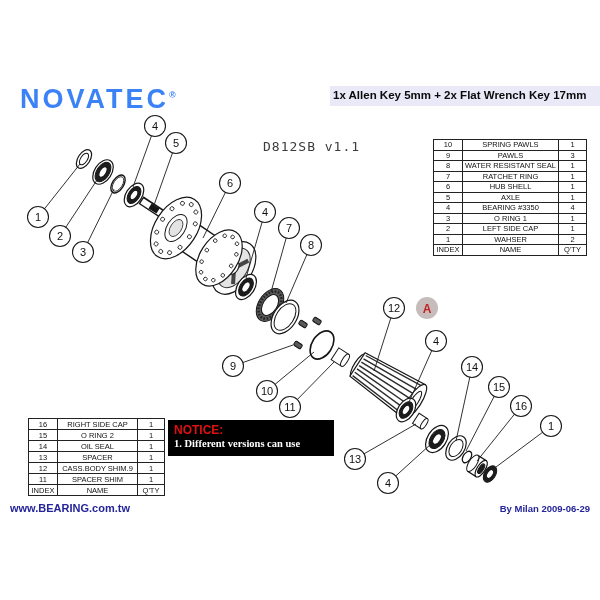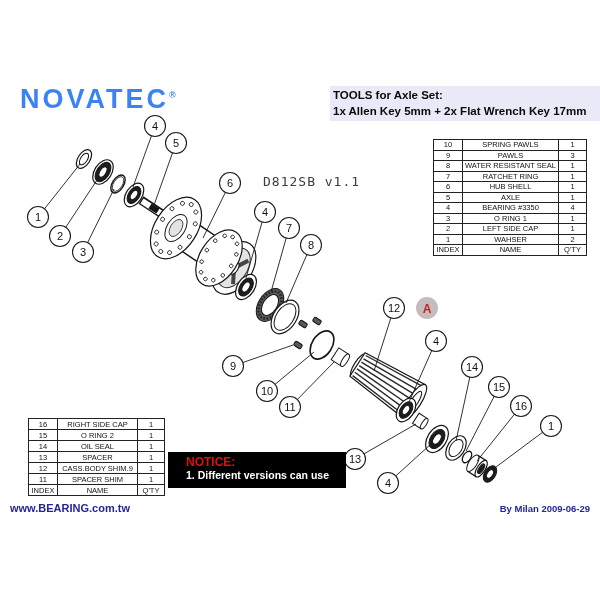--- a/index.html
+++ b/index.html
@@ -9,40 +9,40 @@
   
   #logo{left:20px;top:84px;font-size:27px;font-weight:800;letter-spacing:3px;color:#3b82f6;}
   #logo .reg{font-size:9px;vertical-align:super;letter-spacing:0;}
 
   
   #tools-note{left:330px;top:86px;width:266px;background:#e9e9f8;color:#0a0a0a;
               font-size:11.5px;font-weight:bold;line-height:15.5px;padding:2px 3px;}
 
   
   #model-label{left:263px;top:139px;font-family:"DejaVu Sans Mono",monospace;
-               font-size:13px;color:#3c3c3c;letter-spacing:1px;margin-top:35px;}
+               font-size:13px;color:#3c3c3c;letter-spacing:1px;}
 
   
   table.parts{border-collapse:collapse;background:#fff;}
   table.parts td{border:1px solid #222;font-size:7.5px;line-height:9px;height:9.5px;
                  text-align:center;padding:0 1px;color:#111;white-space:nowrap;}
   #upper-table{left:433px;top:139px;}
   #upper-table td:nth-child(1){width:26px;}
   #upper-table td:nth-child(2){width:93px;}
   #upper-table td:nth-child(3){width:25px;}
   #lower-table{left:28px;top:418px;}
   #lower-table td{height:10px;}
   #lower-table td:nth-child(1){width:26px;}
   #lower-table td:nth-child(2){width:77px;}
   #lower-table td:nth-child(3){width:24px;}
 
   
-  #notice-box{left:168px;top:452px;width:156px;background:#000;padding:3px 4px 5px 18px;}
+  #notice-box{left:168px;top:420px;width:156px;background:#000;padding:3px 4px 5px 6px;}
   #notice-title{color:#e01010;font-size:12px;font-weight:bold;}
-  .notice-line{color:#fff;font-size:10.5px;font-weight:bold;line-height:13.5px;}
+  .notice-line{color:#fff;font-size:10.5px;font-weight:bold;line-height:13.5px;font-family:Liberation Serif, serif;}
   .notice-line.indent{padding-left:13px;}
 
   
   #footer-url{left:10px;top:502px;color:#24249b;font-size:11px;font-weight:bold;}
   #footer-credit{right:10px;top:503px;color:#24249b;font-size:9.5px;font-weight:bold;}
 
   
   #diagram{left:0;top:0;}
   .part{fill:#fff;stroke:#161616;stroke-width:1.2;}
   .thin{stroke-width:1;}
@@ -292,21 +292,20 @@
 
   <g>
     <circle class="marker-a-circle" cx="427" cy="308" r="11"></circle>
     <text class="marker-a-text" x="427" y="312.5">A</text>
   </g>
 </svg>
 
 <div id="logo" class="abs"><span>NOVATEC</span><span class="reg">®</span></div>
 
 <div id="tools-note" class="abs">
-  <div>TOOLS for Axle Set:</div>
   <div>1x Allen Key 5mm + 2x Flat Wrench Key 17mm</div>
 </div>
 
 <div id="model-label" class="abs">D812SB v1.1</div>
 
 <table id="upper-table" class="parts abs">
   <tbody>
       <tr>
         <td>10</td>
         <td>SPRING PAWLS</td>

